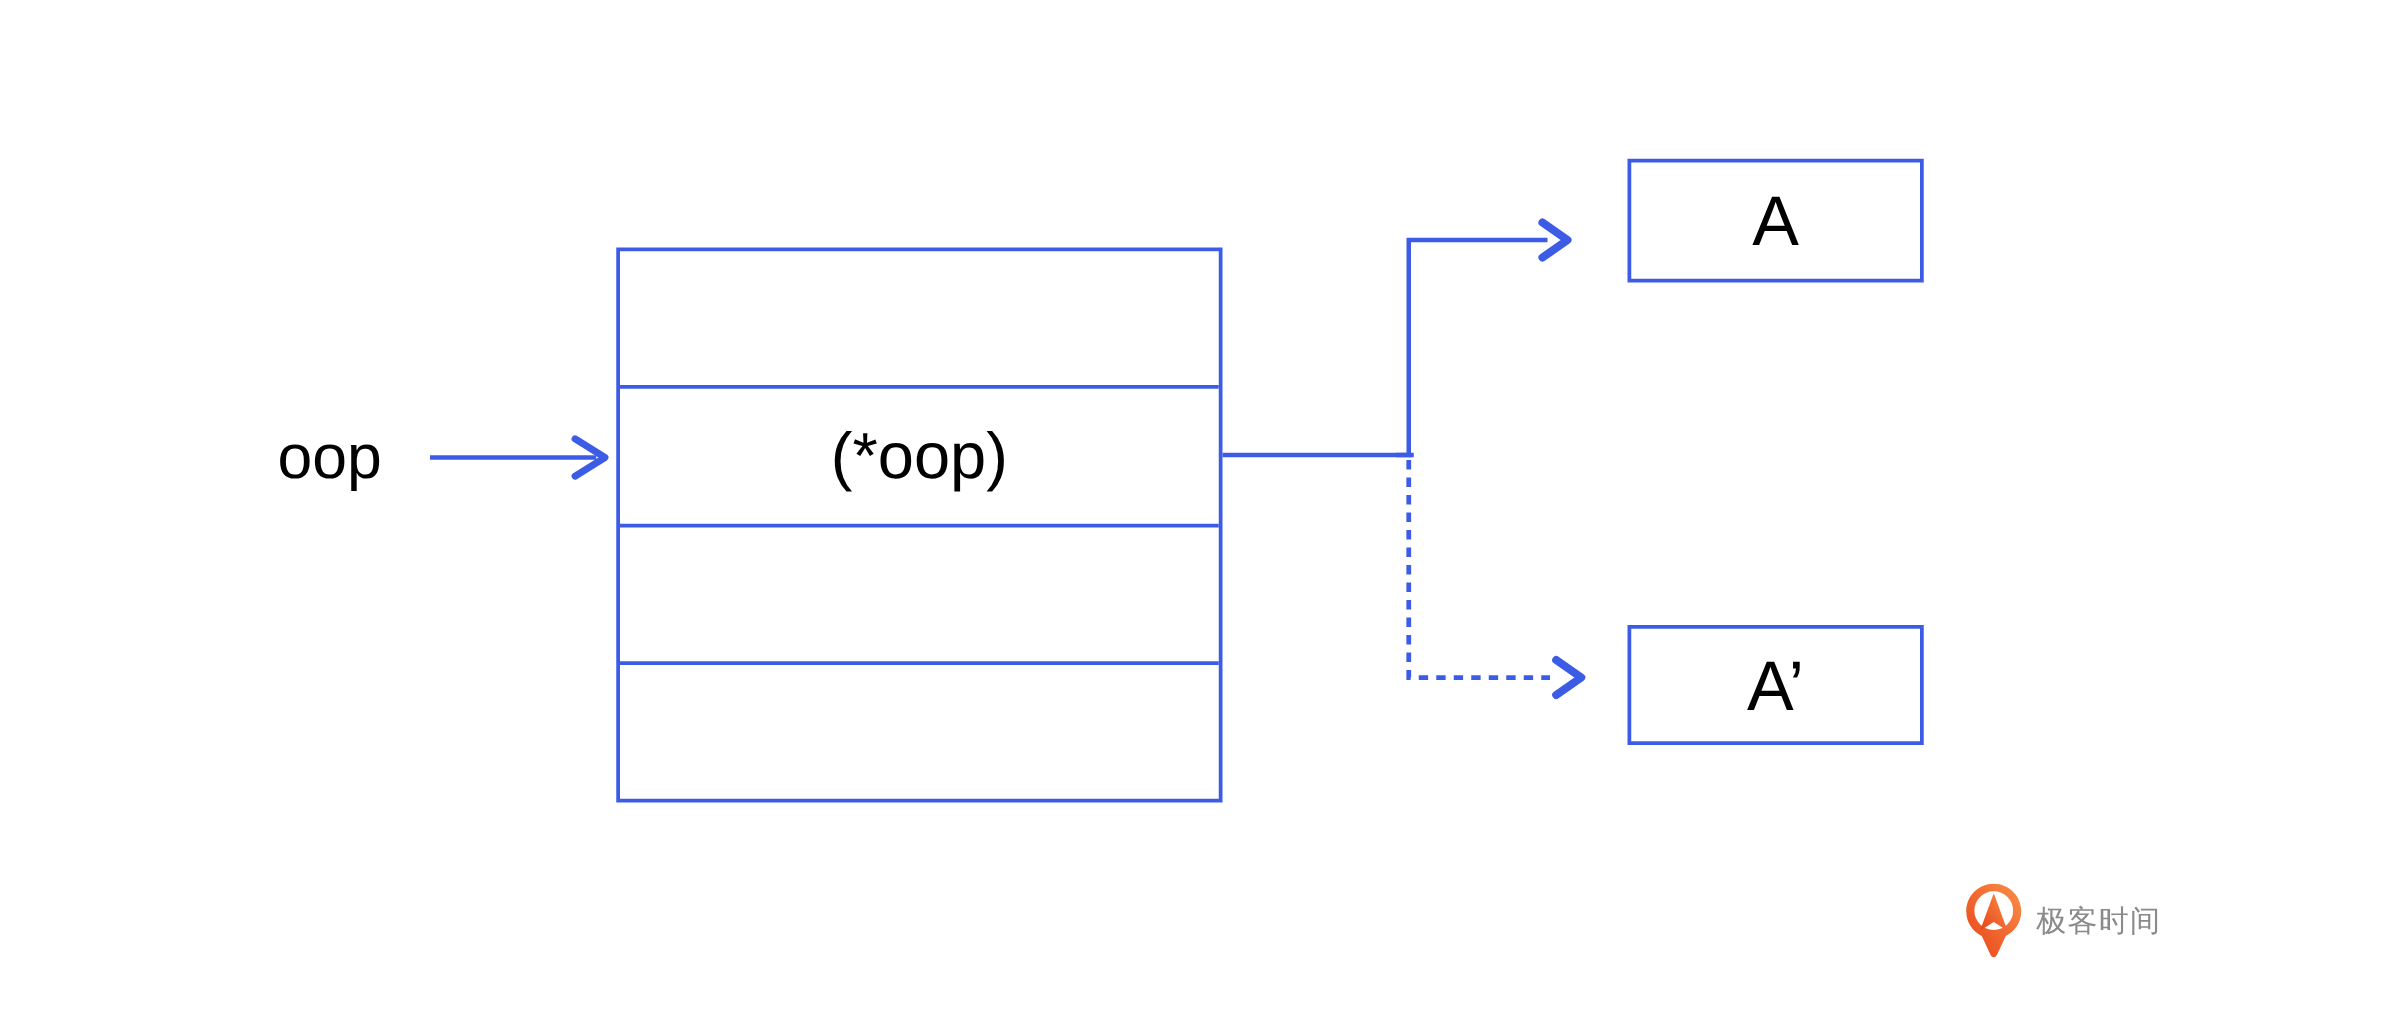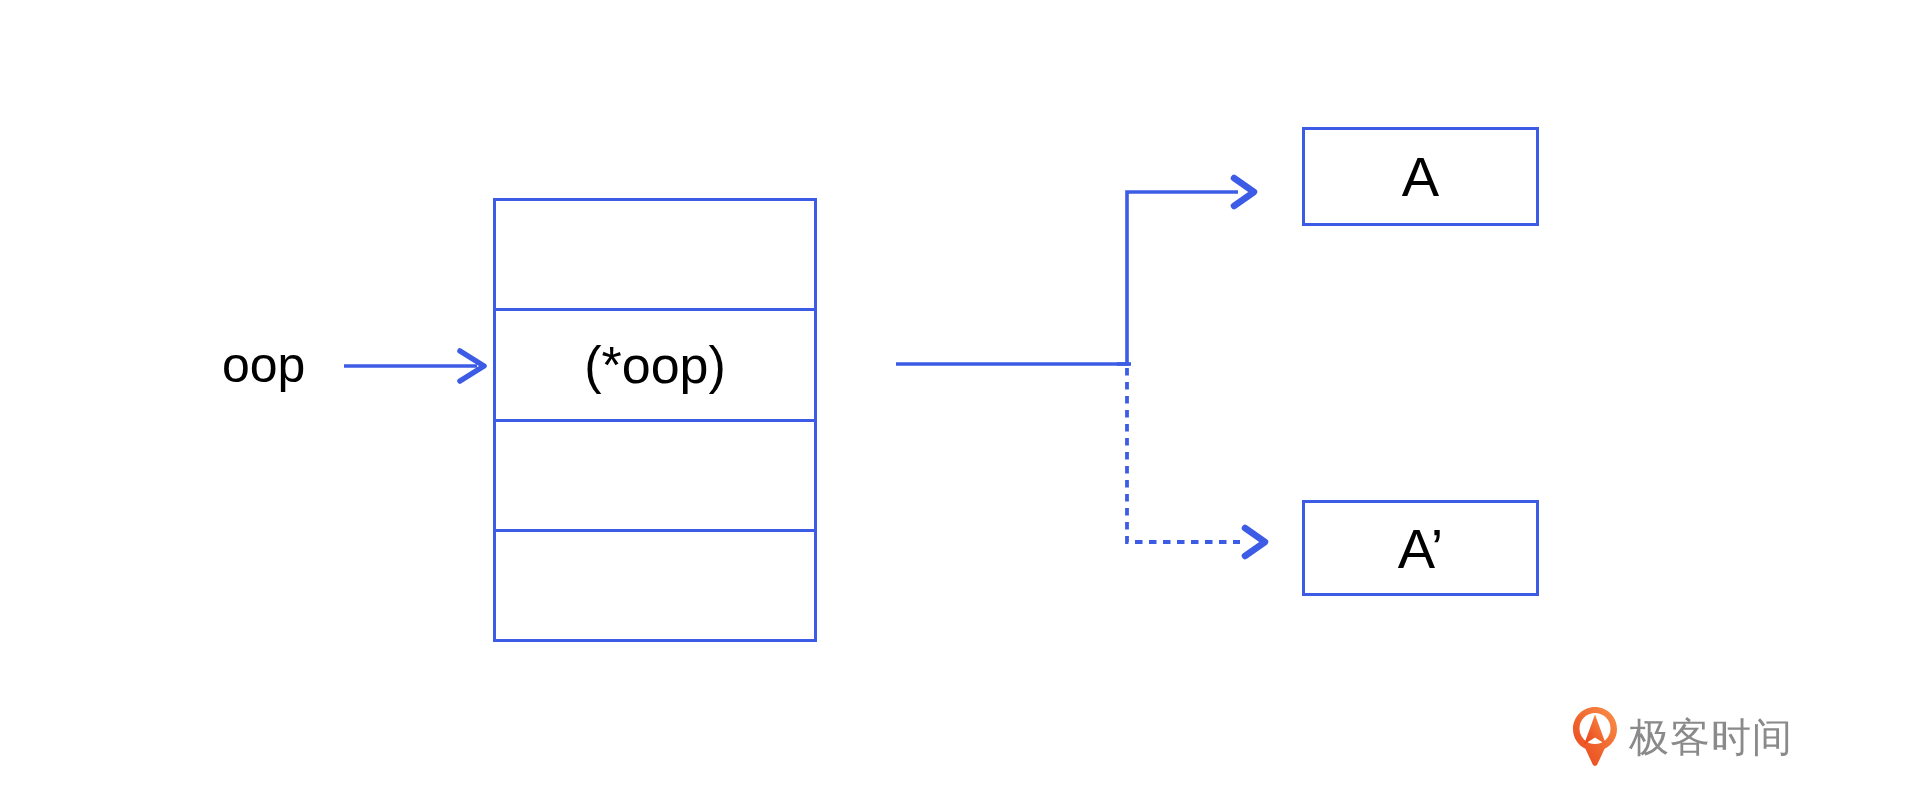--- a/index.html
+++ b/index.html
@@ -29,21 +29,21 @@
     left: 222px; top: 338px;
     width: 100px; height: 54px;
     line-height: 54px;
     text-align: left;
     font-size: 50px;
     color: var(--ink);
   }
   .handle-table {
     position: absolute;
     left: 493px; top: 198px;
-    width: 324px; height: 444px;
+    width: 485px; height: 444px;
     border: 3px solid var(--blue);
     display: flex;
     flex-direction: column;
     background: var(--bg);
   }
   .trow {
     flex: 1;
     border-bottom: 3px solid var(--blue);
     display: flex;
     align-items: center;
@@ -69,21 +69,21 @@
   .logo {
     position: absolute;
     left: 1572px; top: 706px;
     height: 62px;
     display: flex;
     align-items: center;
   }
   .logo-icon { display: block; }
   .logo-text {
     margin-left: 11px;
-    font-size: 40px;
+    font-size: 24px;
     letter-spacing: 1px;
     color: var(--logo-gray);
     font-weight: 500;
     font-family: "Liberation Sans", sans-serif;
   }
 </style>
 </head>
 <body>
 
 <div class="canvas">

